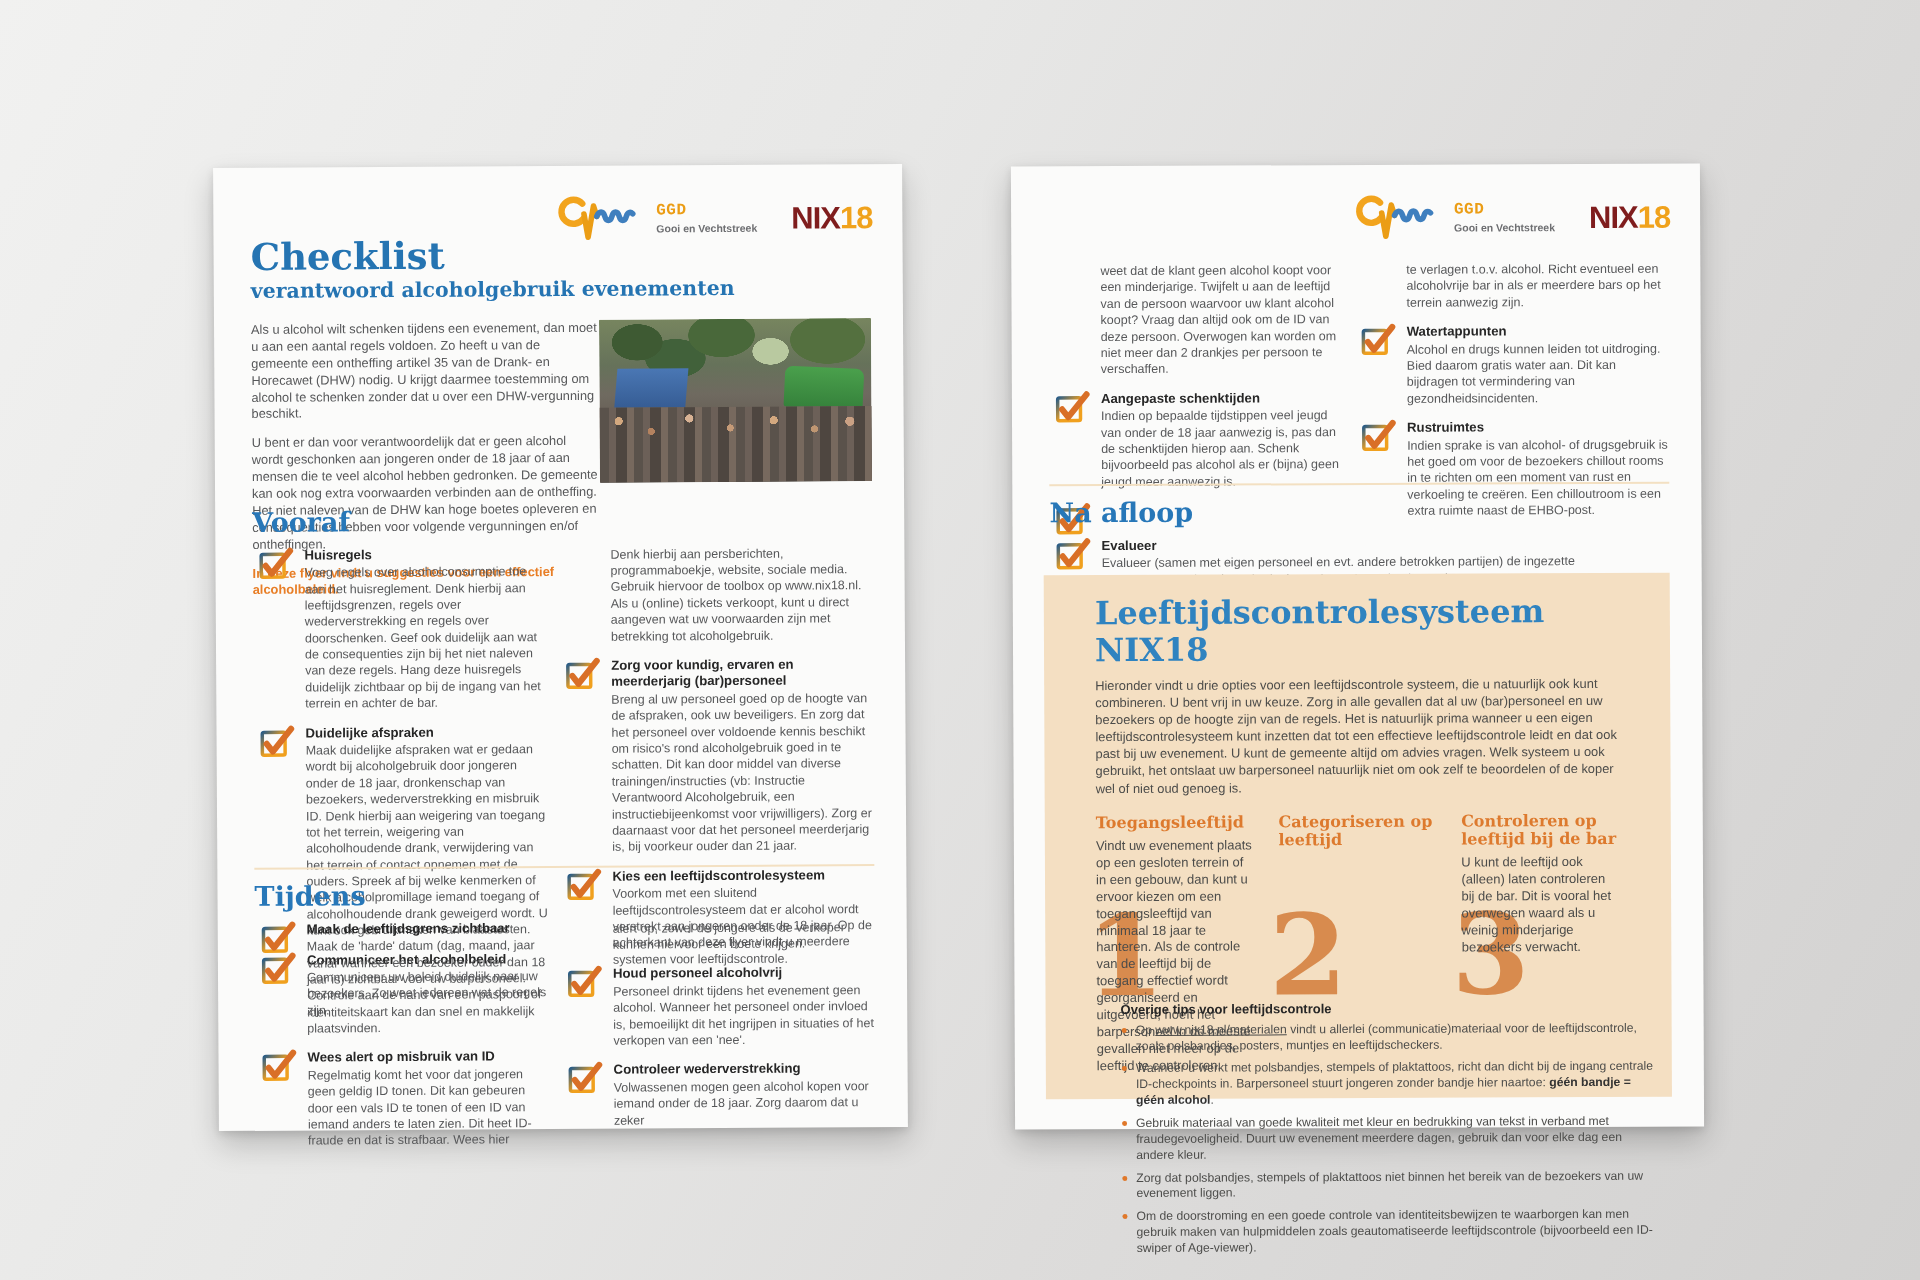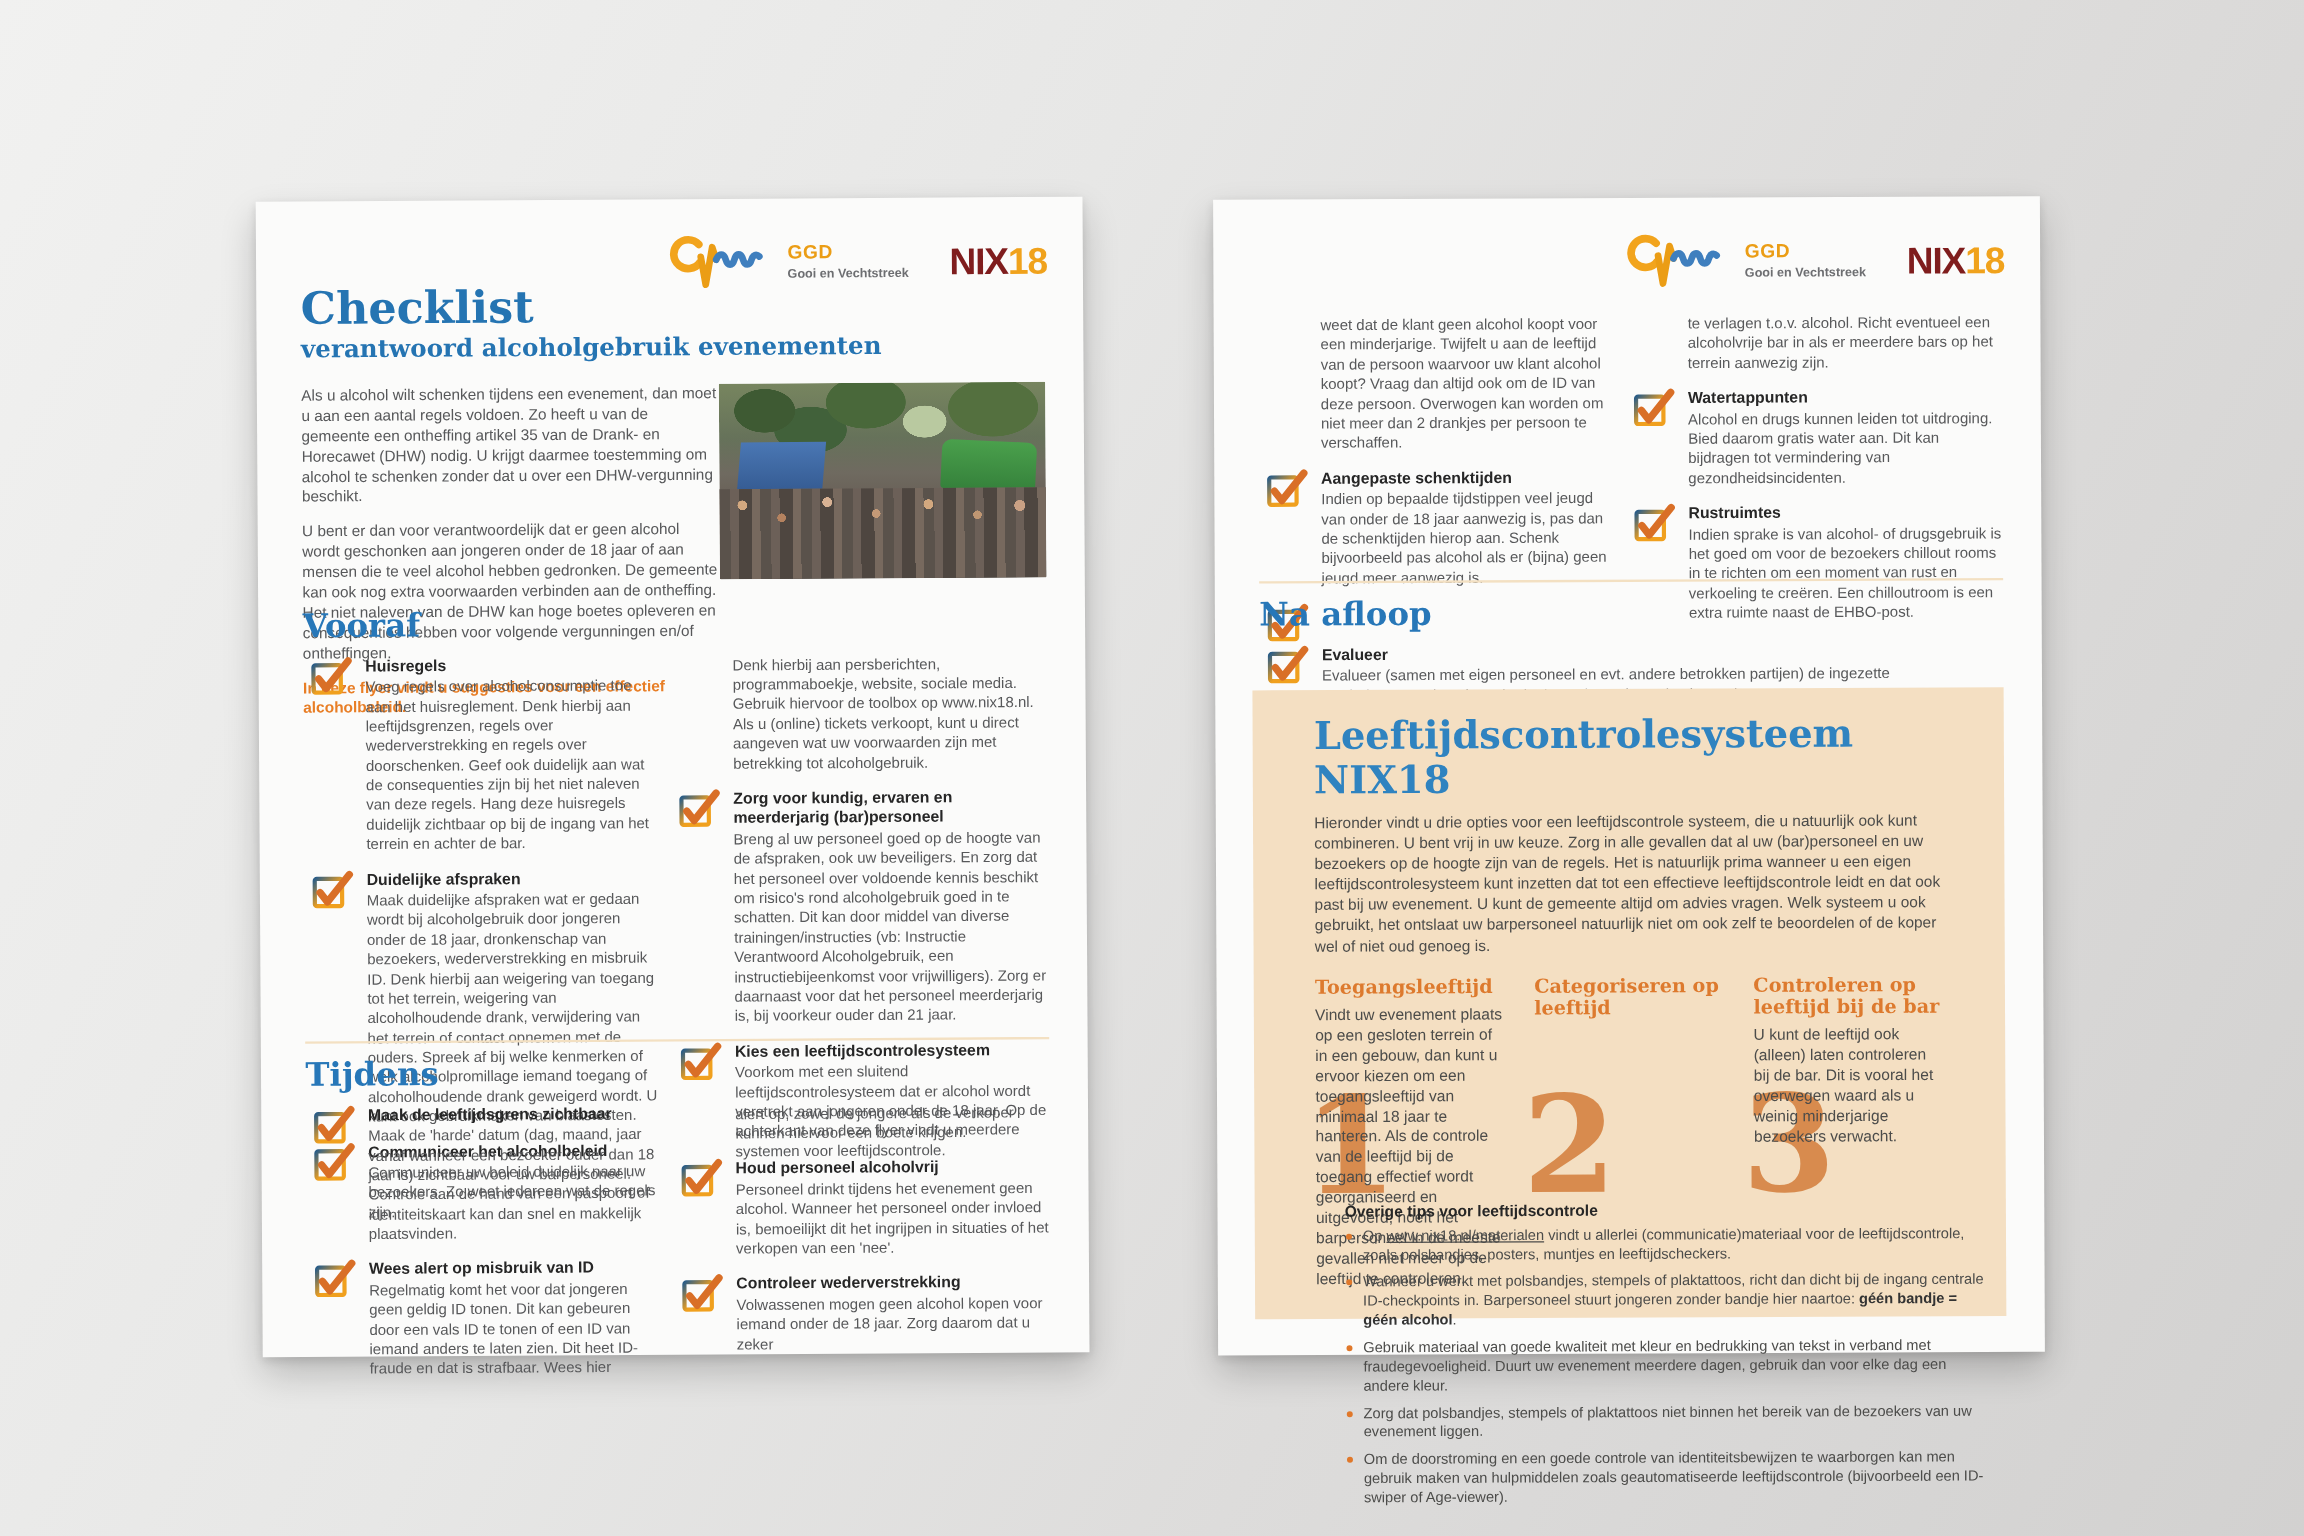--- a/index.html
+++ b/index.html
@@ -13,21 +13,21 @@
     position:absolute;width:689px;height:963px;background:#fbfbfa;
     box-shadow:0 14px 30px rgba(0,0,0,.20),0 3px 8px rgba(0,0,0,.12);
     transform:rotate(-0.35deg);
   }
   .page1{left:216px;top:166px;}
   .page2{left:1013px;top:165px;transform:rotate(-0.25deg);}
   
   .logos{position:absolute;top:28px;right:30px;display:flex;align-items:center;gap:34px;}
   .ggd{display:flex;align-items:center;gap:10px;}
   .ggd-icon{width:96px;height:50px;}
-  .ggd-name{color:#eb9d15;font-weight:bold;font-size:16px;letter-spacing:.5px;line-height:1.1;}
+  .ggd-name{color:#eb9d15;font-weight:bold;font-size:16px;letter-spacing:.5px;line-height:1.1;font-family:Liberation Mono, monospace;}
   .ggd-sub{color:#6d6e71;font-weight:bold;font-size:10.5px;margin-top:2px;}
   .nix{font-weight:bold;font-size:31px;letter-spacing:-1px;line-height:1;}
   .nix .n1{color:#7f1d1d;}
   .nix .n2{color:#f0a21c;}
   .title{position:absolute;left:37px;top:68px;}
   .title h1{margin:0;font-family:"DejaVu Serif",serif;font-size:37px;line-height:1.15;color:#2574b2;}
   .title h2{margin:0;font-family:"DejaVu Serif",serif;font-size:20.5px;line-height:1.2;color:#2574b2;}
   .sec-h{font-family:"DejaVu Serif",serif;font-weight:bold;font-size:27px;line-height:1.1;color:#2777b8;margin:0 0 10px 0;}
   
   .intro-row{position:absolute;left:37px;top:154px;width:620px;display:flex;}

